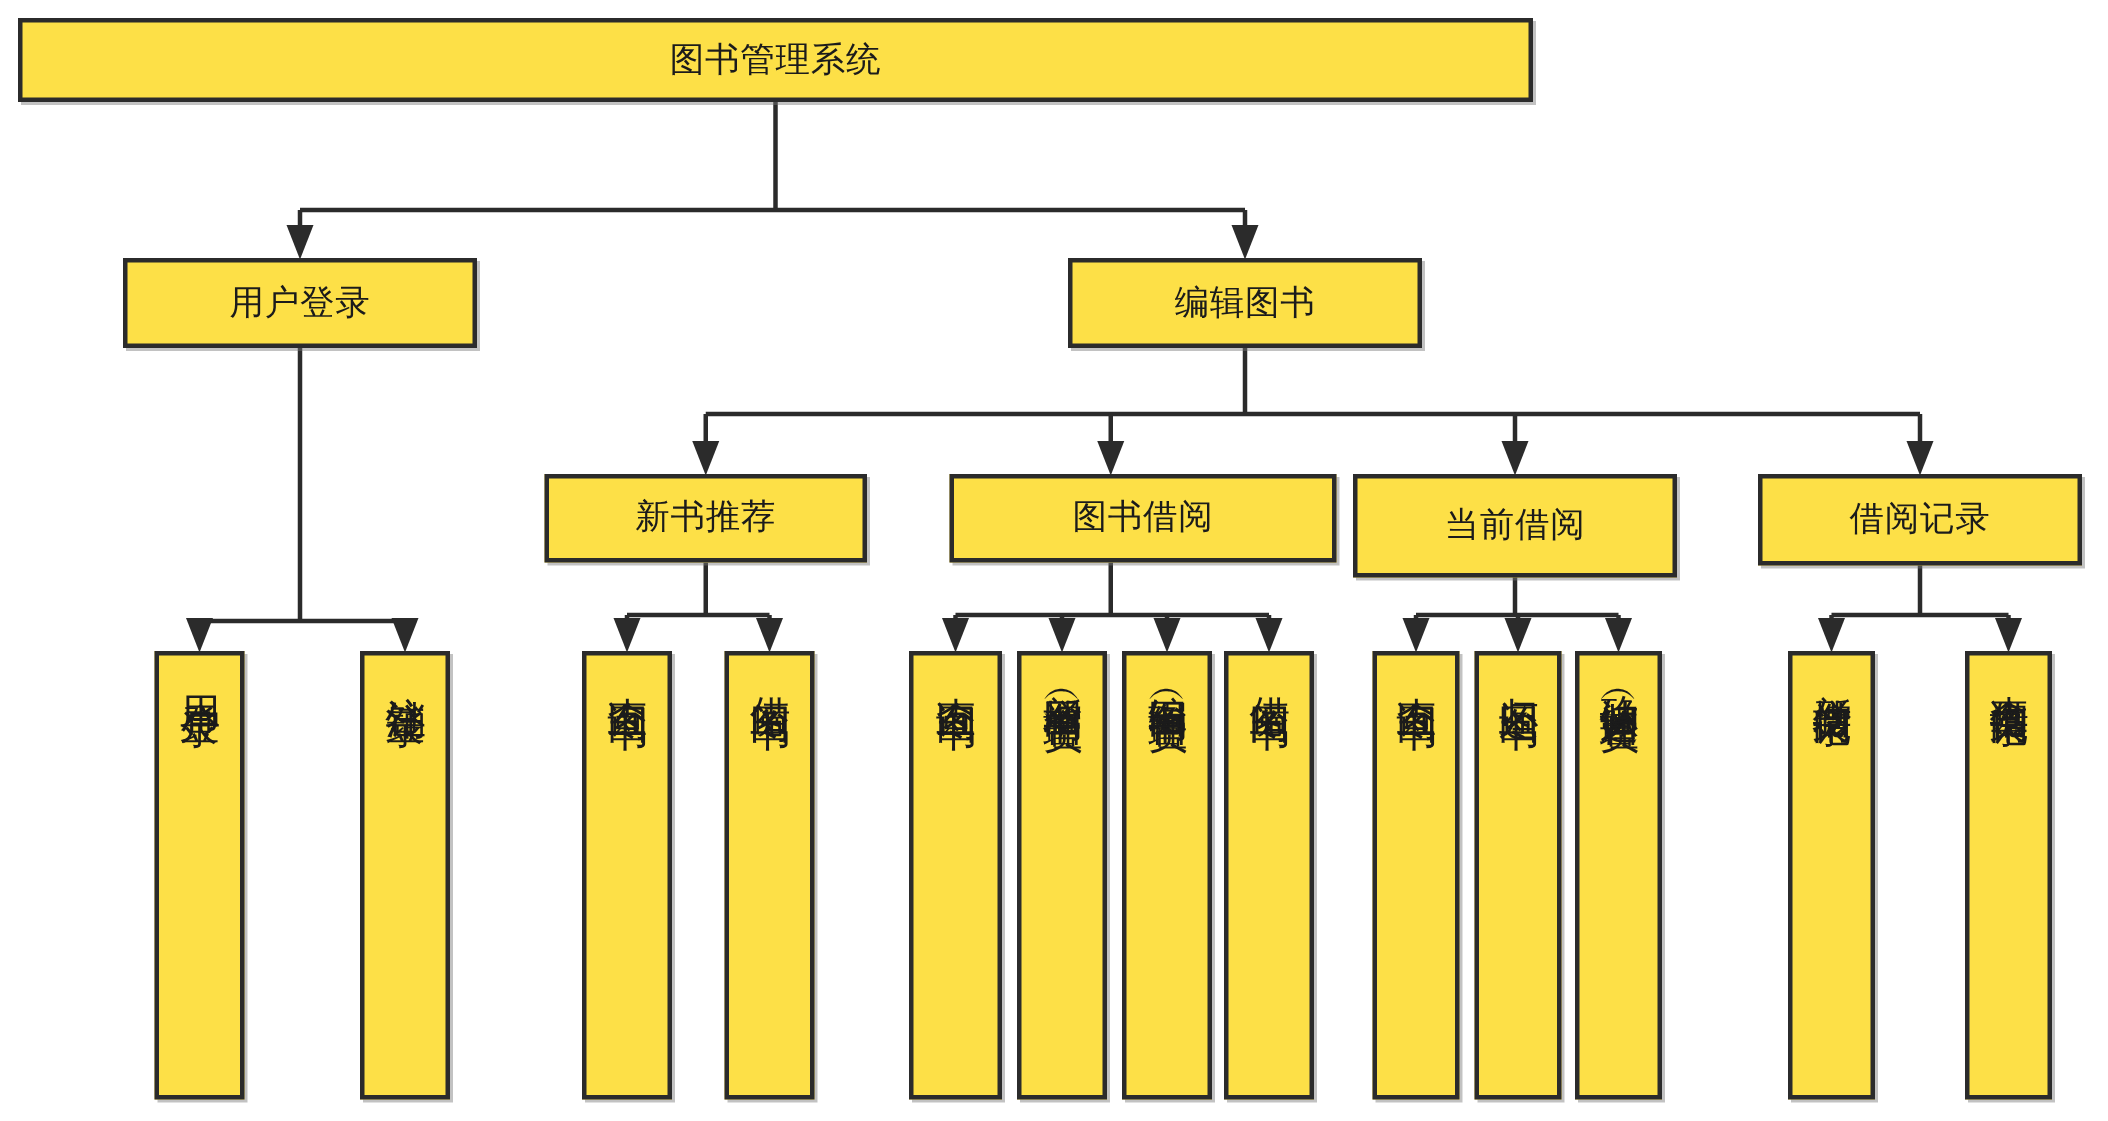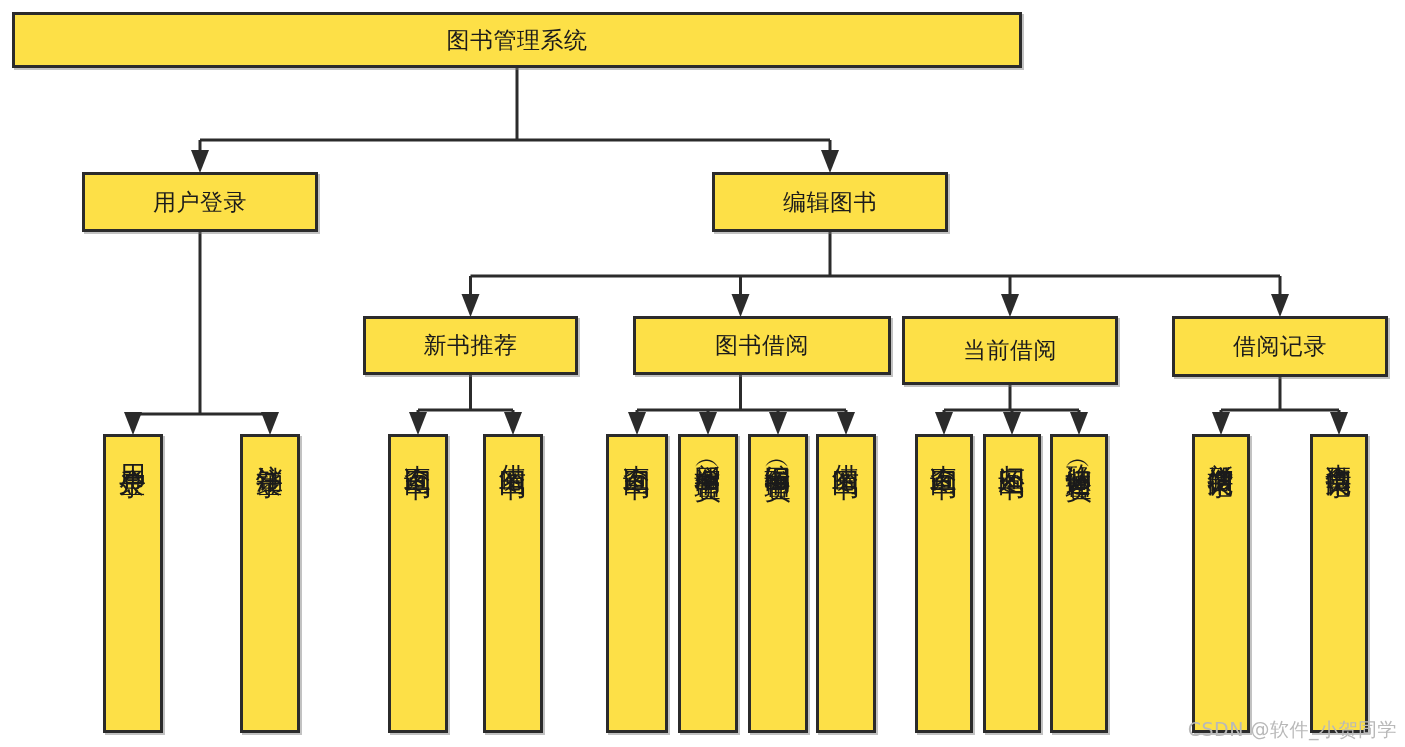--- a/index.html
+++ b/index.html
@@ -181,14 +181,13 @@
       <div class="node shadowed vert tall" style="left: 1050px; top: 434px; width: 58px; height: 299px;">
         <span class="lbl">确认归还（管理员）</span>
       </div>
       <div class="node shadowed vert tall" style="left: 1192px; top: 434px; width: 58px; height: 299px;">
         <span class="lbl">新增借阅记录</span>
       </div>
       <div class="node shadowed vert tall" style="left: 1310px; top: 434px; width: 58px; height: 299px;">
         <span class="lbl">查询借阅记录</span>
       </div>
     </div>
-  <div id="watermark">CSDN @软件_小贺同学</div>
 </div>
 
 </body></html>

